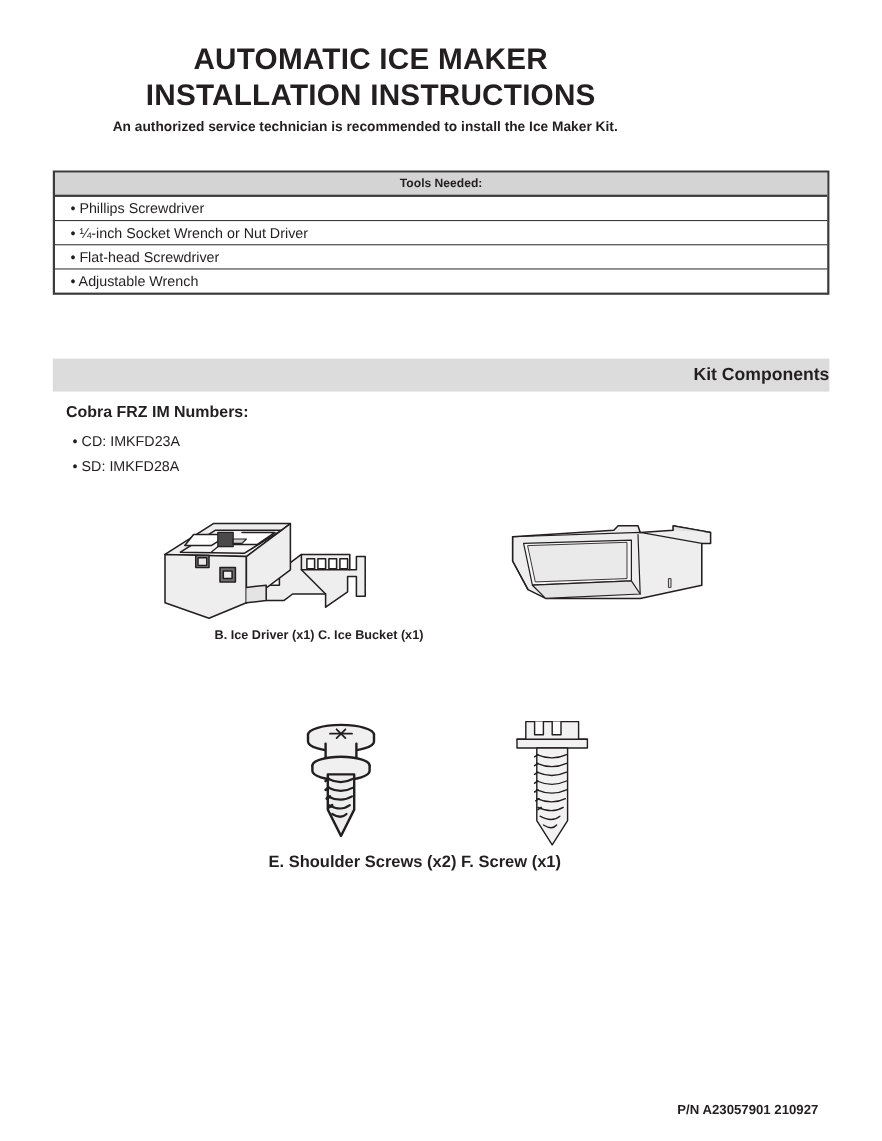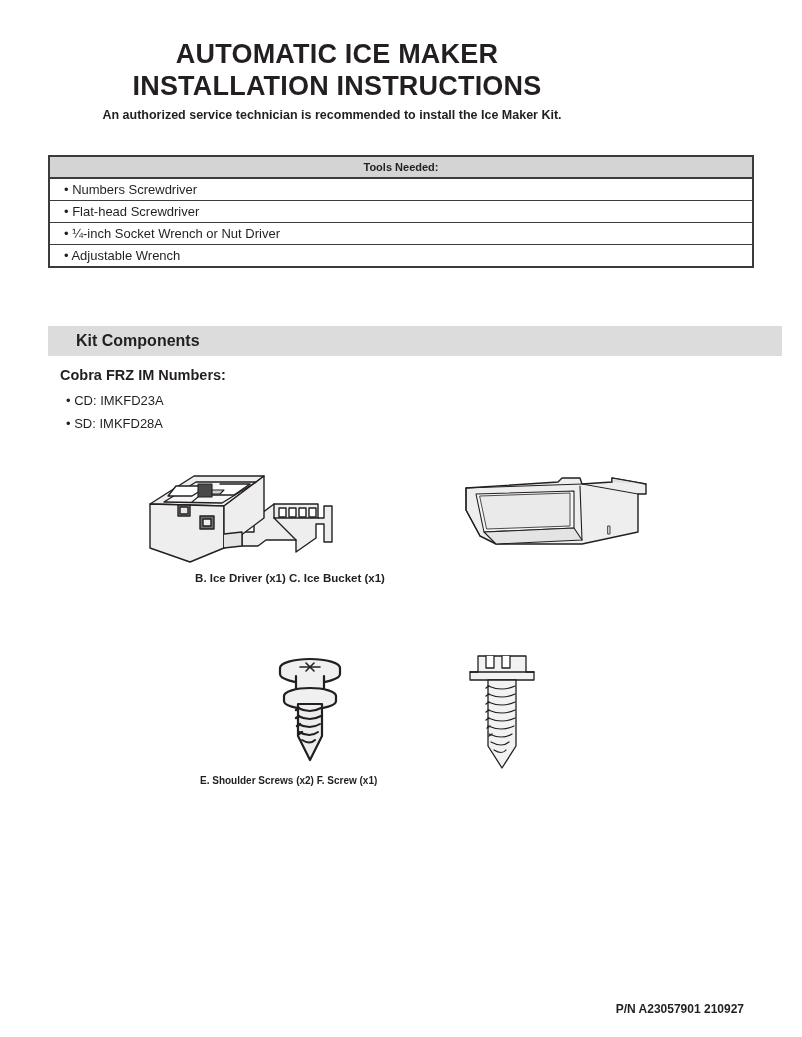--- a/index.html
+++ b/index.html
@@ -76,26 +76,25 @@
   .tools-row:last-child { border-bottom: none; }
 
   
   .section-band {
     position: absolute;
     left: 48px;
     top: 326px;
     width: 706px;
     height: 30px;
     background: #dcdcdc;
-    text-align: left;
+    text-align: right;
     font-size: 16px;
     font-weight: bold;
     line-height: 30px;
     color: #231f20;
-    padding-left: 28px;
   }
 
   
   .model-heading {
     position: absolute;
     left: 60px;
     top: 367px;
     font-size: 14.5px;
     font-weight: bold;
     color: #231f20;
@@ -121,22 +120,22 @@
     text-align: center;
     font-size: 11.5px;
     font-weight: bold;
     color: #231f20;
   }
   .caption-row-2 {
     position: absolute;
     left: 200px;
     top: 775px;
     width: 310px;
-    text-align: left;
-    font-size: 10px;
+    text-align: right;
+    font-size: 15px;
     font-weight: bold;
     color: #231f20;
   }
   .caption-row-1 span,
   .caption-row-2 span { white-space: nowrap; }
 
   
   .footer-pn {
     position: absolute;
     right: 58px;
@@ -154,23 +153,23 @@
 
   <div class="doc-title">
     <span>AUTOMATIC ICE MAKER</span>
     <span class="line2">INSTALLATION INSTRUCTIONS</span>
   </div>
 
   <div class="doc-subtitle">An authorized service technician is recommended to install the Ice Maker Kit.</div>
 
   <div class="tools-table">
     <div class="tools-head">Tools Needed:</div>
-    <div class="tools-row">• Numbers Screwdriver</div>
+    <div class="tools-row">• Phillips Screwdriver</div>
+    <div class="tools-row">•  ¼-inch Socket Wrench or Nut Driver</div>
     <div class="tools-row">• Flat-head Screwdriver</div>
-    <div class="tools-row">•  ¼-inch Socket Wrench or Nut Driver</div>
     <div class="tools-row">• Adjustable Wrench</div>
   </div>
 
   <div class="section-band">Kit Components</div>
 
   <div class="model-heading">Cobra FRZ IM Numbers:</div>
   <div class="model-list">
     <div>• CD: IMKFD23A</div>
     <div>• SD: IMKFD28A</div>
   </div>

